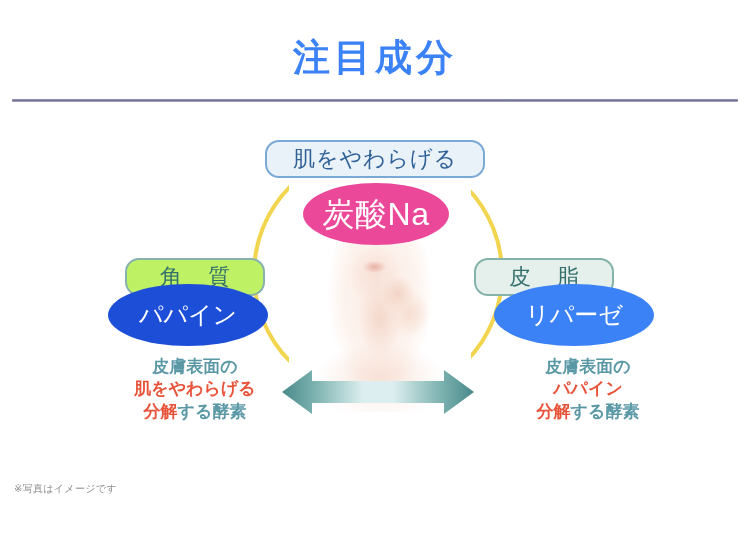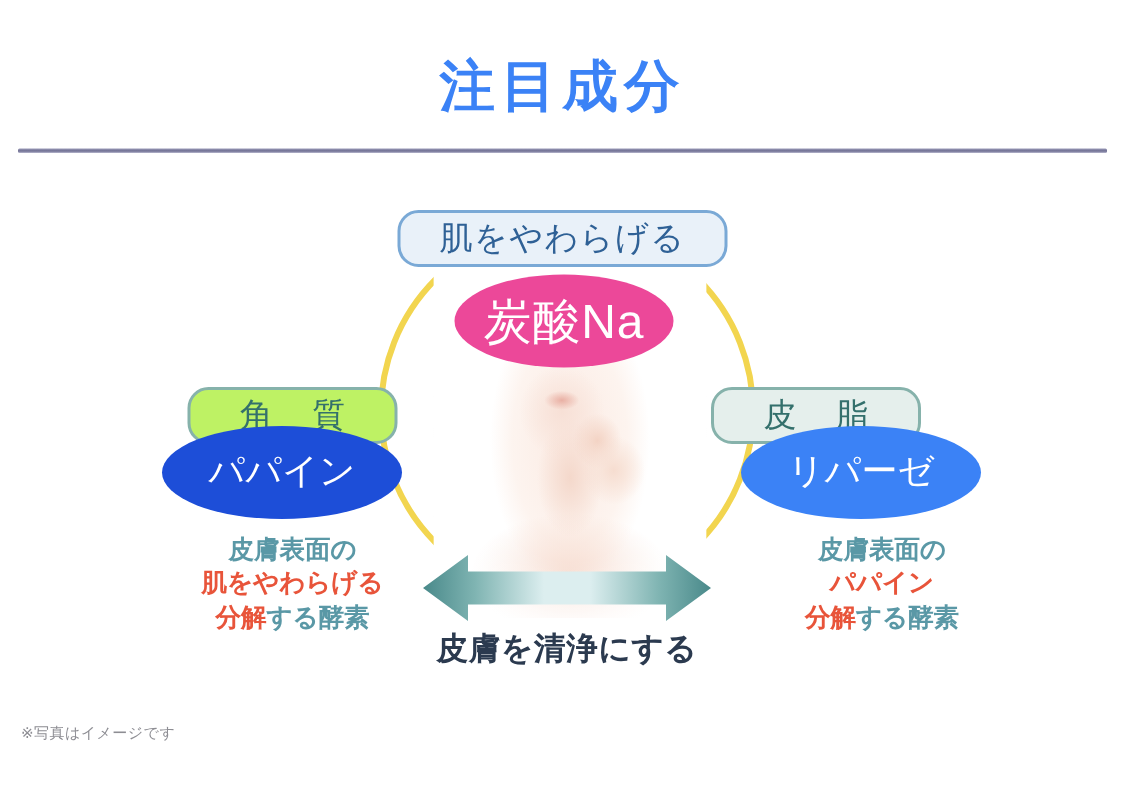--- a/index.html
+++ b/index.html
@@ -185,19 +185,18 @@
             <stop offset="42%" stop-color="#dceeef"></stop>
             <stop offset="58%" stop-color="#dceeef"></stop>
             <stop offset="82%" stop-color="#7fb4b2"></stop>
             <stop offset="100%" stop-color="#49898a"></stop>
           </linearGradient>
         </defs>
         <polygon points="0,22 30,0 30,11 162,11 162,0 192,22 162,44 162,33 30,33 30,44" fill="url(#arrGrad)"></polygon>
       </svg>
     </div>
 
-    <div class="caption">皮膚を清浄にする</div>
 
   </div>
 
   <div class="footnote">※写真はイメージです</div>
 
 </div>
 
 </body></html>

